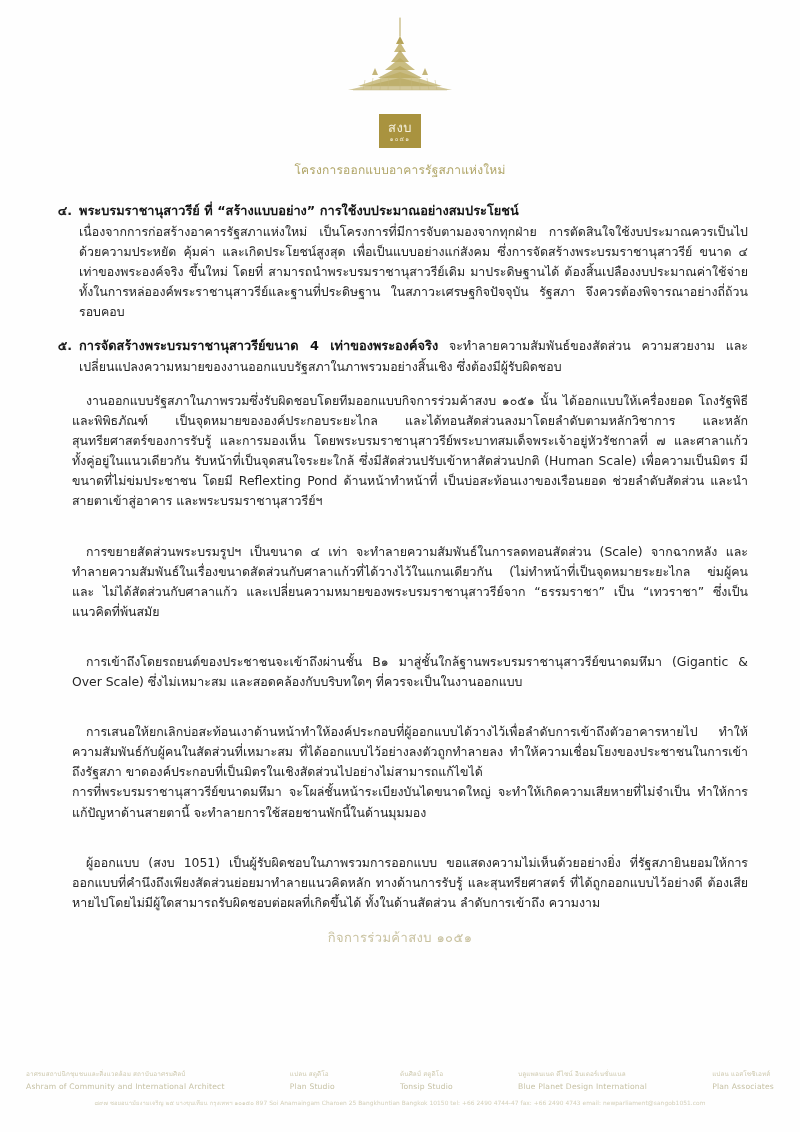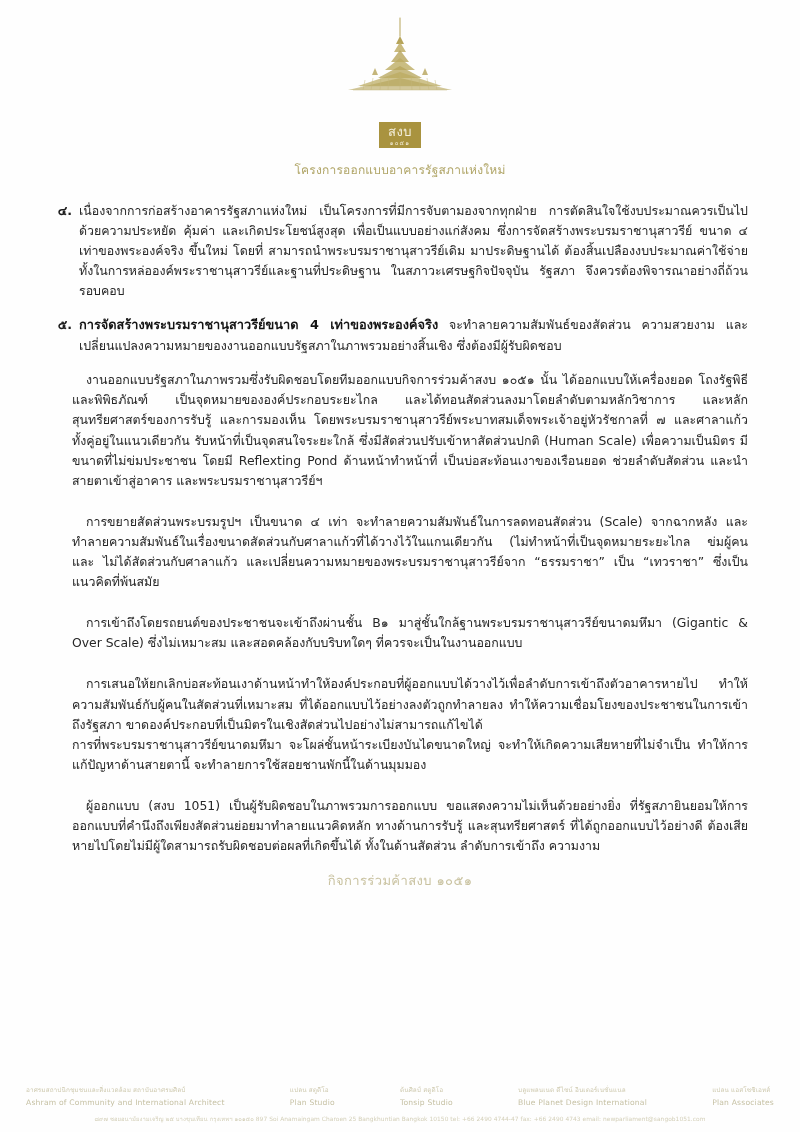--- a/index.html
+++ b/index.html
@@ -33,22 +33,22 @@
   .crest {
     width: 190px;
     height: 88px;
     margin: 0 auto;
     position: relative;
   }
   .crest svg { display: block; }
 
   .logo-box {
     width: 42px;
-    height: 26px;
-    margin: 18px auto 0;
+    height: 34px;
+    margin: 10px auto 0;
     background: #a9933f;
     color: #f4efdc;
     display: flex;
     flex-direction: column;
     align-items: center;
     justify-content: center;
     line-height: 1;
   }
   .logo-box .logo-th {
     font-size: 13px;
@@ -115,38 +115,38 @@
   }
 
   .section-gap { height: 12px; }
 
   .para {
     margin: 0 0 0 20px;
     text-align: justify;
     text-justify: inter-word;
     text-indent: 14px;
   }
-  .para + .para { margin-top: 21px; }
+  .para + .para { margin-top: 30px; }
   .para.tight { margin-top: 0; text-indent: 0; }
 
   
   .sig {
     margin-top: 16px;
     text-align: center;
     color: #c9c2a0;
     line-height: 1.35;
   }
   .sig-th { font-size: 13px; letter-spacing: .4px; }
   .sig-en { font-size: 7px; letter-spacing: 1.1px; }
 
   .footer {
     position: absolute;
     left: 0;
     right: 0;
-    bottom: 8px;
+    bottom: 24px;
     padding: 0 26px;
     color: #cfcbb2;
   }
   .footer-cols {
     display: flex;
     justify-content: space-between;
     align-items: flex-start;
     gap: 8px;
   }
   .fcol { text-align: left; }
@@ -222,20 +222,23 @@
     </div>
 
     <div class="proj-title-th">โครงการออกแบบอาคารรัฐสภาแห่งใหม่</div>
   </div>
 
   <div class="content">
 
     <div class="item">
       <div class="item-num">๔.</div>
       <div class="item-body">
+        <div class="item-text">
+          <span class="item-head">พระบรมราชานุสาวรีย์ ที่ “สร้างแบบอย่าง” การใช้งบประมาณอย่างสมประโยชน์</span>
+        </div>
         <div class="item-text">เนื่องจากการก่อสร้างอาคารรัฐสภาแห่งใหม่ เป็นโครงการที่มีการจับตามองจากทุกฝ่าย การตัดสินใจใช้งบประมาณควรเป็นไปด้วยความประหยัด คุ้มค่า และเกิดประโยชน์สูงสุด เพื่อเป็นแบบอย่างแก่สังคม ซึ่งการจัดสร้างพระบรมราชานุสาวรีย์ ขนาด ๔ เท่าของพระองค์จริง ขึ้นใหม่ โดยที่ สามารถนำพระบรมราชานุสาวรีย์เดิม มาประดิษฐานได้ ต้องสิ้นเปลืองงบประมาณค่าใช้จ่าย ทั้งในการหล่อองค์พระราชานุสาวรีย์และฐานที่ประดิษฐาน ในสภาวะเศรษฐกิจปัจจุบัน รัฐสภา จึงควรต้องพิจารณาอย่างถี่ถ้วน รอบคอบ</div>
       </div>
     </div>
 
     <div class="section-gap"></div>
 
     <div class="item">
       <div class="item-num">๕.</div>
       <div class="item-body">
         <div class="item-text">

